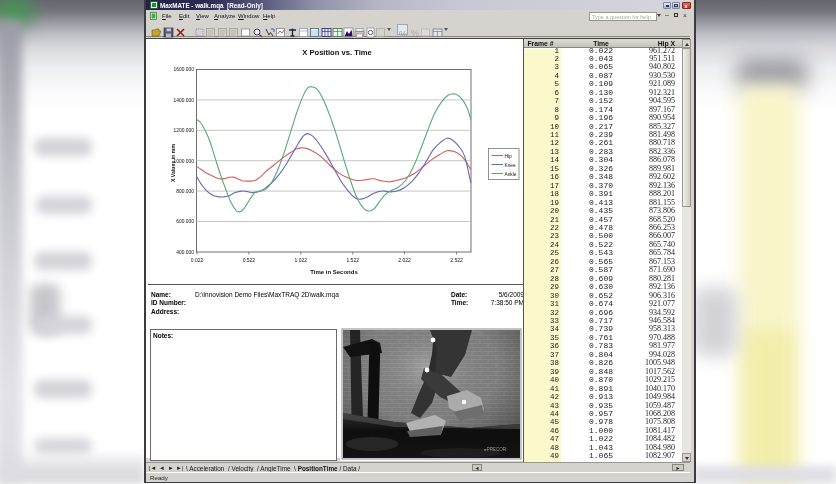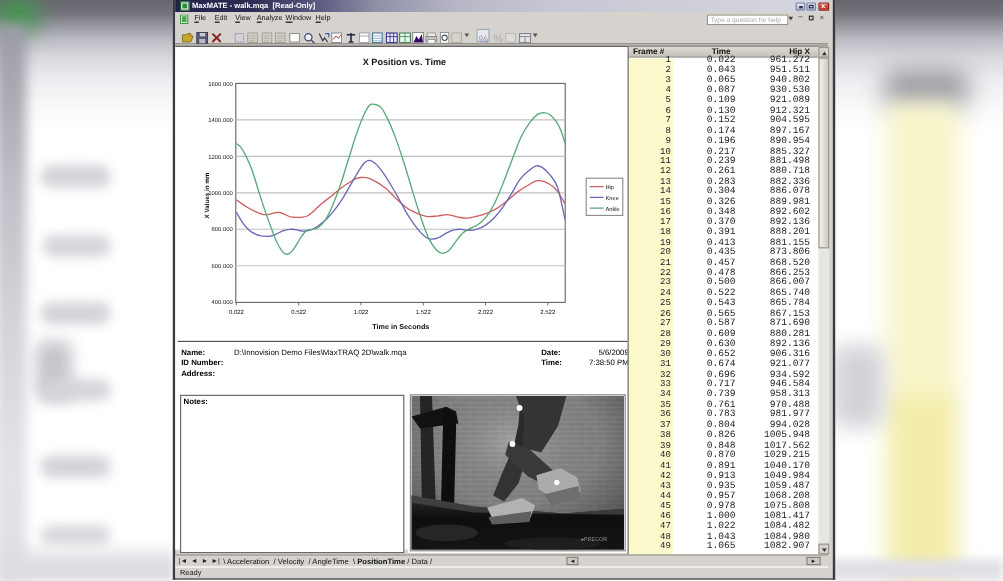--- a/index.html
+++ b/index.html
@@ -356,21 +356,21 @@
 0.870
 0.891
 0.913
 0.935
 0.957
 0.978
 1.000
 1.022
 1.043
 1.065</pre>
-      <pre class="abs" style="margin:0;left:102px;top:7.5px;width:49px;text-align:right;font-family:Liberation Mono, monospace;font-size:8px;line-height:8.45px;color:#222">961.272
+      <pre class="abs" style="margin:0;left:102px;top:7.5px;width:49px;text-align:right;font-family:Liberation Serif, serif;font-size:8px;line-height:8.45px;color:#222">961.272
 951.511
 940.802
 930.530
 921.089
 912.321
 904.595
 897.167
 890.954
 885.327
 881.498

